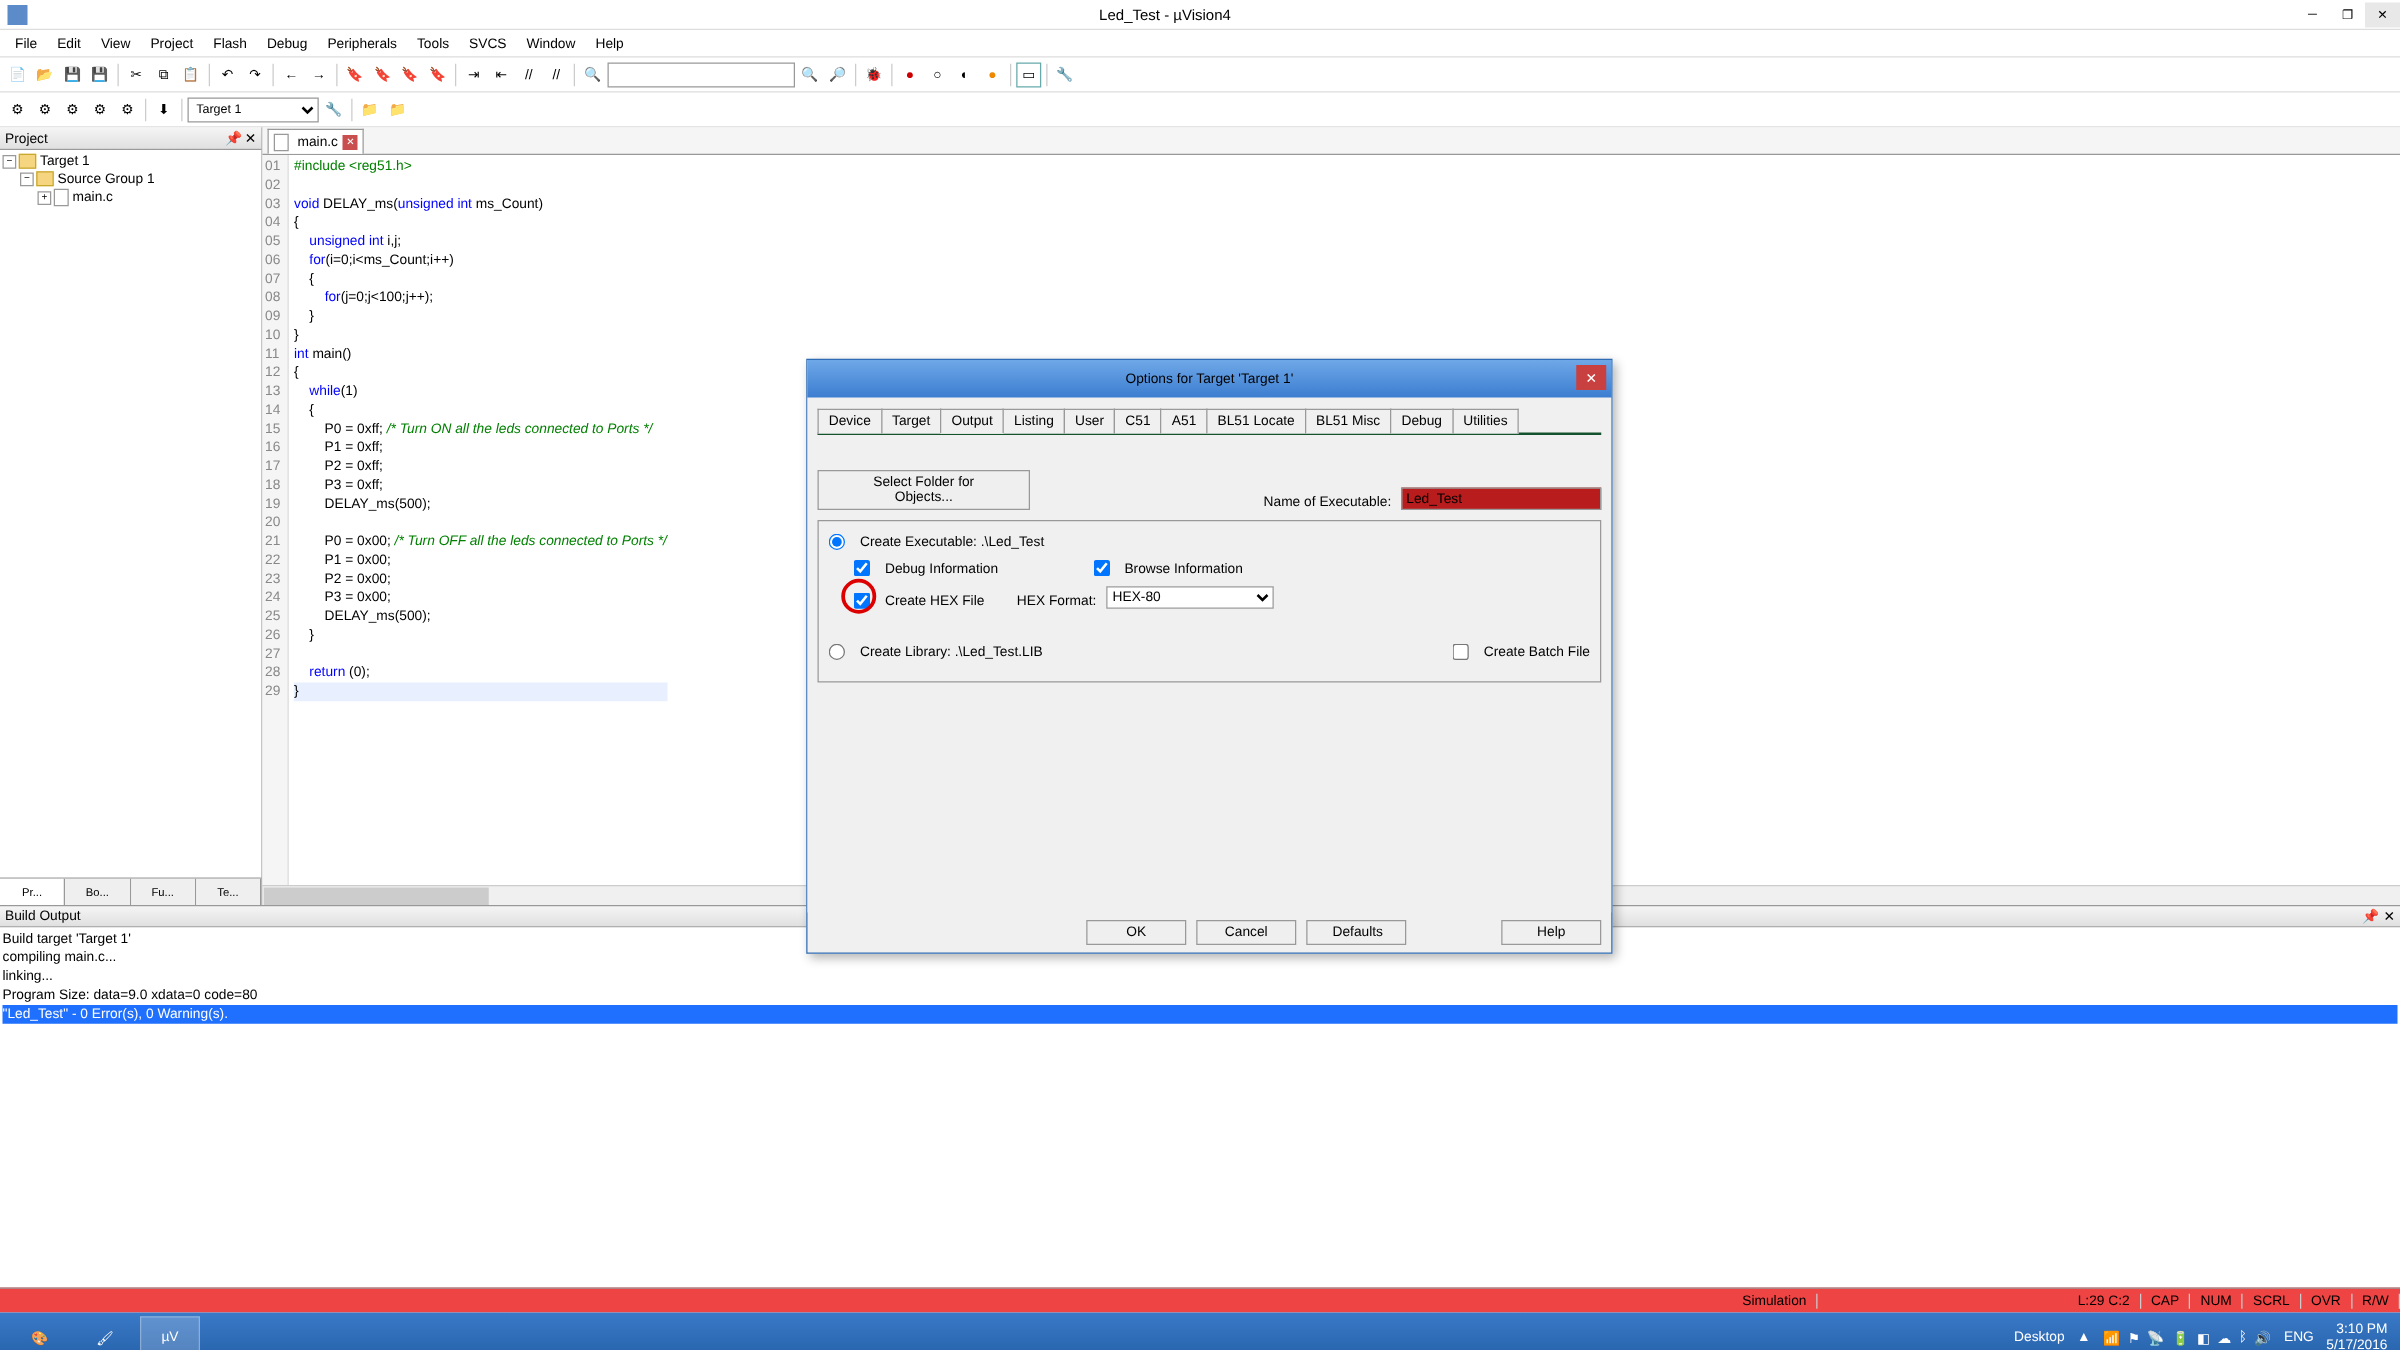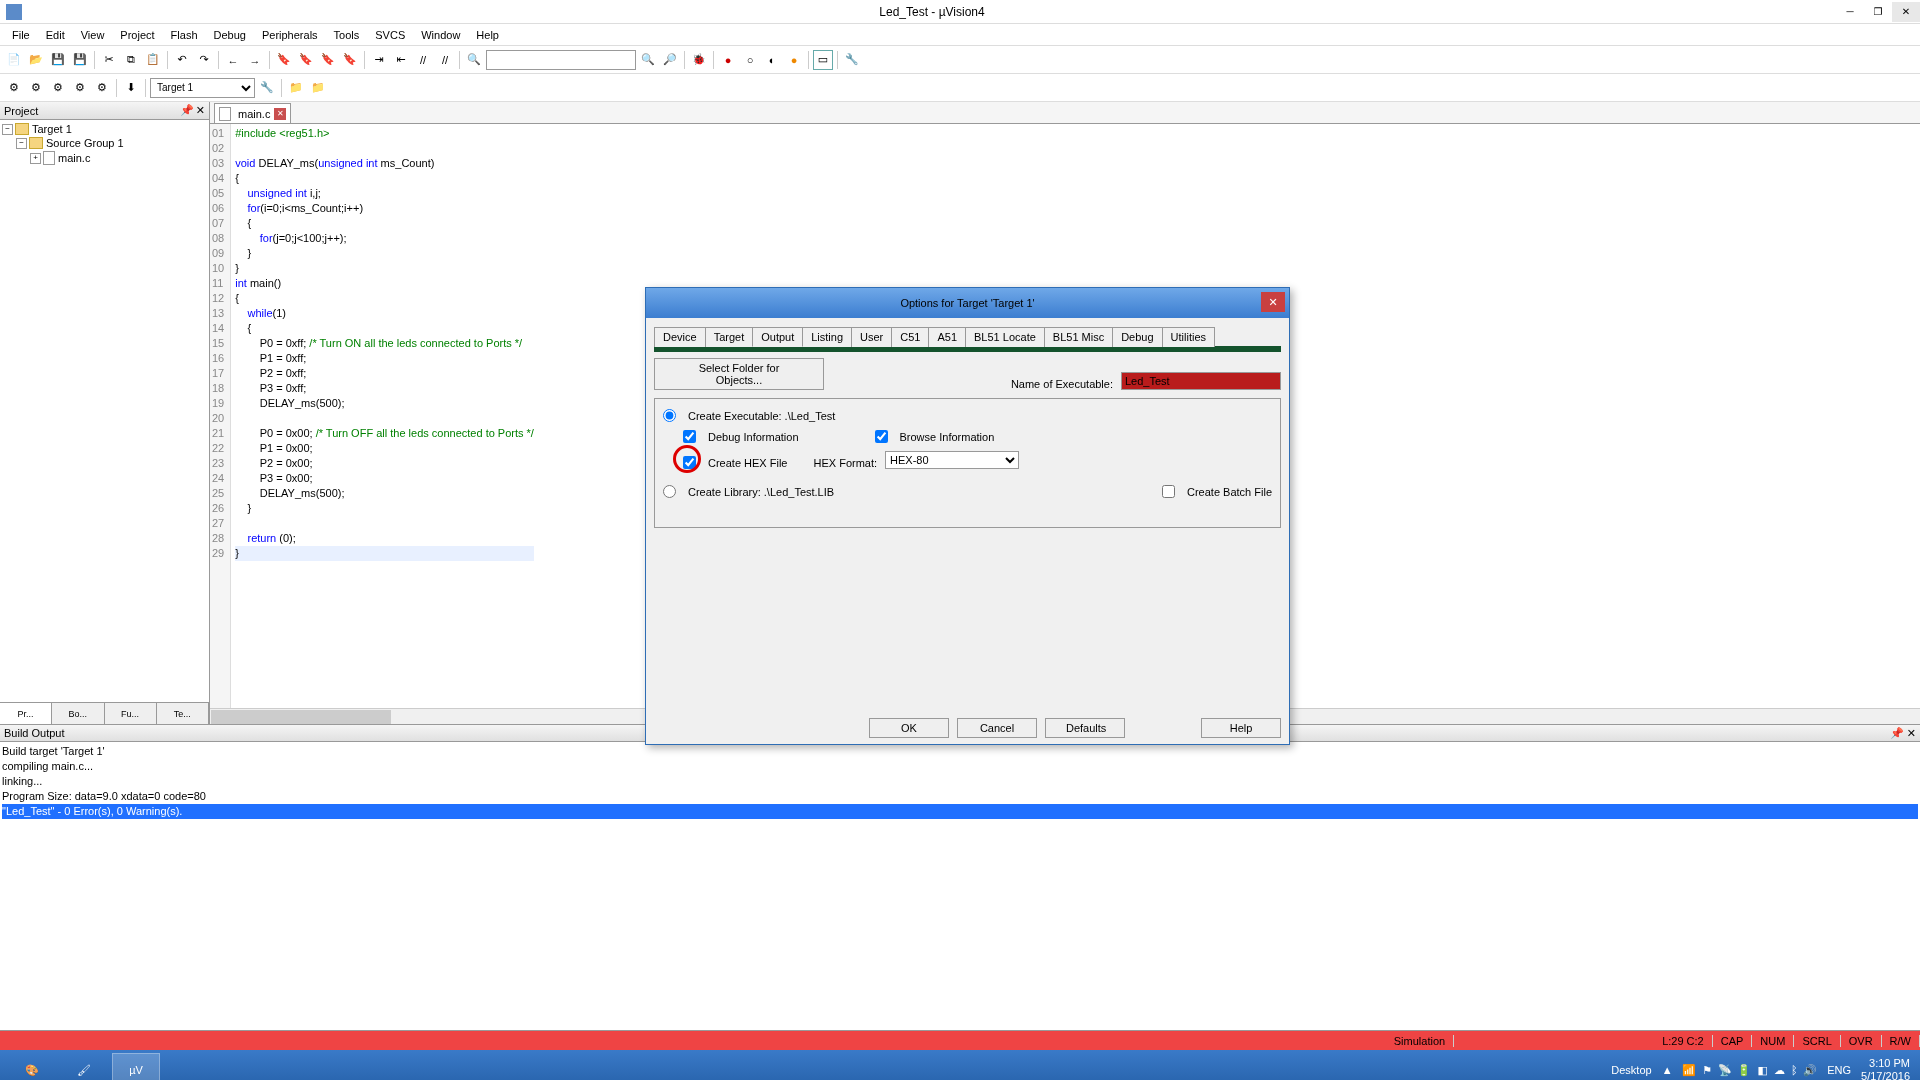--- a/index.html
+++ b/index.html
@@ -34,21 +34,21 @@
 .file-tab{height:20px;background:#fff;border:1px solid #999;border-bottom:none;display:flex;align-items:center;padding:0 4px;gap:4px;font-size:11px}
 .tab-close{width:12px;height:12px;background:#c94f4f;color:#fff;display:flex;align-items:center;justify-content:center;font-size:8px}
 .code-area{flex:1;display:flex;font-family:'Courier New',monospace;font-size:12px;overflow:auto;background:#fff}
 .gutter{background:#f5f5f5;color:#888;text-align:left;padding:2px 6px 2px 2px;user-select:none;border-right:1px solid #ddd}
 .gutter div{height:15px;line-height:15px}
 .code{padding:2px 4px;white-space:pre}
 .code div{height:15px;line-height:15px}
 .hl-line{background:#e8f0ff}
 .kw{color:#0000ff}
 .pp{color:#008000}
-.cm{color:#008000;}
+.cm{color:#008000;font-style:italic}
 .editor-scroll{height:16px;background:#f0f0f0;border-top:1px solid #ccc;display:flex}
 .scroll-thumb{width:180px;height:14px;background:#ccc;margin:1px}
 .build-header{height:18px;background:linear-gradient(#f5f5f5,#e0e0e0);border-top:1px solid #999;border-bottom:1px solid #999;display:flex;align-items:center;justify-content:space-between;padding:0 4px}
 .build-output{height:288px;background:#fff;font-family:'Courier New',monospace;font-size:12px;padding:2px;overflow:auto}
 .build-output div{height:15px;line-height:15px}
 .bo-hl{background:#2070ff;color:#fff}
 .statusbar{height:20px;background:#ef4444;border-top:1px solid #999;display:flex;align-items:center;font-size:11px}
 .sb-cell{padding:0 8px;border-right:1px solid #ccc}
 .taskbar{height:40px;background:linear-gradient(#3a7ac8,#2560a8);display:flex;align-items:center;justify-content:space-between;color:#fff}
 .task-apps{display:flex;gap:4px;padding-left:8px}
@@ -56,21 +56,21 @@
 .task-app.active{background:rgba(255,255,255,.2);border:1px solid rgba(255,255,255,.3)}
 .tray{display:flex;align-items:center;gap:10px;padding-right:10px;font-size:11px}
 .tray-icons{display:flex;gap:6px}
 .clock{text-align:right;line-height:13px}
 
 
 .dialog{position:absolute;left:645px;top:287px;width:645px;background:#f0f0f0;border:1px solid #2e6db5;box-shadow:3px 3px 8px rgba(0,0,0,.3)}
 .dlg-title{height:30px;background:linear-gradient(#6fa8e8,#3b7dd0);display:flex;align-items:center;justify-content:center;color:#000;font-size:12px;position:relative}
 .dlg-close{position:absolute;right:4px;top:4px;width:24px;height:20px;background:#c94040;color:#fff;display:flex;align-items:center;justify-content:center;font-size:11px}
 .dlg-body{padding:8px;background:#f0f0f0}
-.dlg-tabs{display:flex;border-bottom:6px solid #14532d;margin-bottom:6px}
+.dlg-tabs{display:flex;border-bottom:2px solid #14532d;margin-bottom:28px}
 .dlg-tab{padding:3px 8px;border:1px solid #999;border-bottom:none;margin-right:-1px;background:#f0f0f0;font-size:11px;position:relative;top:1px}
 .dlg-tab.active{background:#f0f0f0;border-bottom:1px solid #f0f0f0;z-index:1}
 .dlg-row{display:flex;align-items:flex-end;margin-bottom:8px;gap:8px}
 .dlg-btn{border:1px solid #999;background:#efefef;padding:3px 20px;font-size:11px}
 .dlg-input{border:1px solid #999;background:#b91c1c;height:18px;padding:0 3px;font-size:11px}
 .dlg-group{border:1px solid #999;padding:10px 8px;margin-bottom:6px}
 .dlg-radio,.dlg-check{margin-right:4px}
 .dlg-select{border:1px solid #999;background:#fff;height:18px;width:134px;font-size:11px}
 .dlg-buttons{display:flex;justify-content:flex-end;gap:8px;padding:6px 8px}
 .dlg-buttons .dlg-btn{width:80px;text-align:center}
@@ -340,21 +340,21 @@
         <span>Browse Information</span>
       </div>
       <div class="dlg-row" style="padding-left:20px;position:relative">
         <input type="checkbox" class="dlg-check" checked="" style="">
         <span>Create HEX File</span>
         <span style="width:10px"></span>
         <span>HEX Format:</span>
         <select class="dlg-select"><option>HEX-80</option></select>
         <div class="circle" style="left:10px;top:-6px"></div>
       </div>
-      <div class="dlg-row" style="margin-top:16px">
+      <div class="dlg-row" style="margin-top:28px">
         <input type="radio" class="dlg-radio" style="">
         <span>Create Library:  .\Led_Test.LIB</span>
         <div style="flex:1"></div>
         <input type="checkbox" class="dlg-check" style="">
         <span>Create Batch File</span>
       </div>
     </div>
     <div style="height:170px"></div>
   </div>
   <div class="dlg-buttons">

